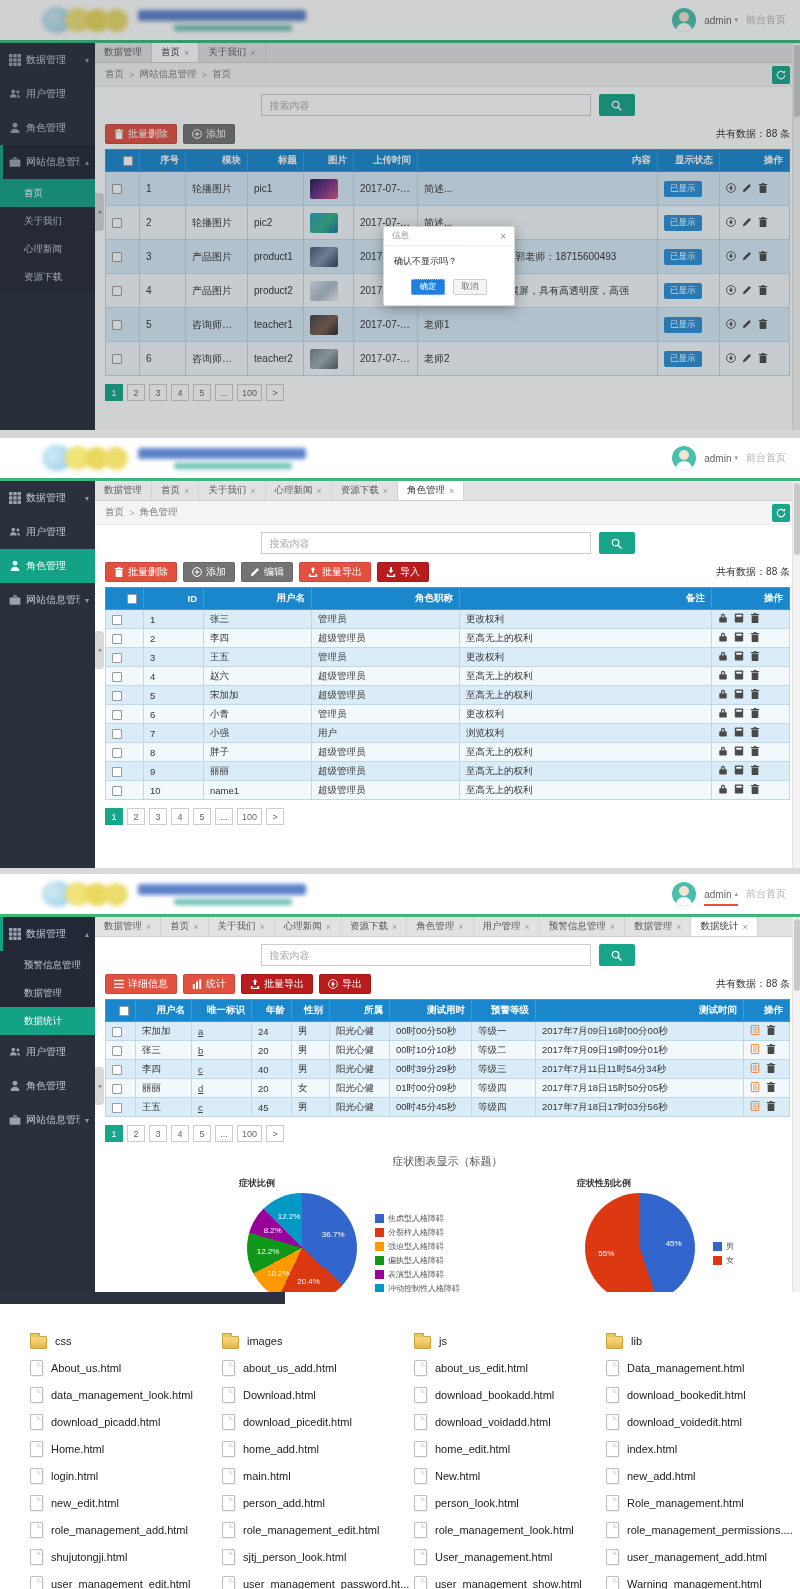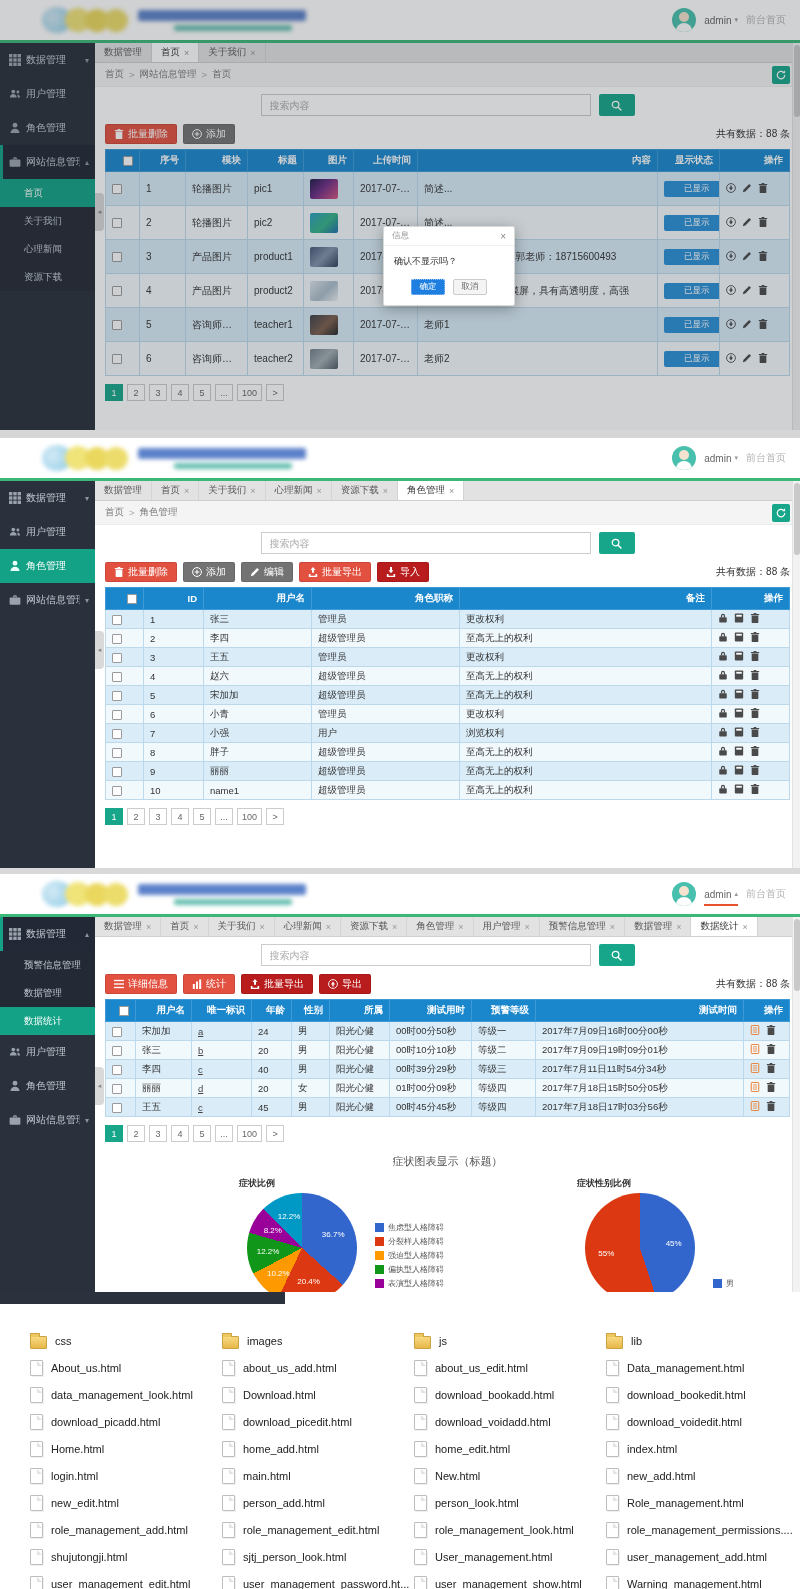--- a/index.html
+++ b/index.html
@@ -68,21 +68,21 @@
 .total{margin-left:auto;font-size:10px;color:#333}
 
 .tblwrap{padding:0 10px;flex:none}
 .tbl{width:100%;border-collapse:collapse;table-layout:fixed}
 .tbl th{background:#1a87cd;color:#fff;font-size:9.5px;font-weight:bold;text-align:right;padding:0 6px;height:22px;border:1px solid #3d9ad6}
 .tbl td{font-size:9.5px;color:#333;padding:0 6px;border:1px solid #bcd9ec;overflow:hidden;white-space:nowrap;text-overflow:ellipsis}
 .tbl.s0 td{height:34px;font-size:10px}
 .tbl.s1 td,.tbl.s2 td{height:19px}
 .rowA{background:#d9ecf8}.rowB{background:#f2f9fd}
 .chk{width:10px;height:10px;border:1px solid #9a9a9a;background:#fdfdfd;display:inline-block;border-radius:1px;vertical-align:middle;cursor:pointer}
-.badge{background:#2a8fd8;color:#fff;font-size:8.5px;padding:2px 20px;border-radius:2px;display:inline-block}
+.badge{background:#2a8fd8;color:#fff;font-size:8.5px;padding:2px 6px;border-radius:2px;display:inline-block}
 .ops{display:inline-flex;gap:6px;align-items:center;color:#4a4a4a}
 .ops .ic{width:10px;height:10px;cursor:pointer}
 .ops .warnic{color:#ea7f31}
 .thumb{width:28px;height:20px;border-radius:2px}
 .th-fireworks{background:linear-gradient(135deg,#1d1b4a,#6b2d85 45%,#d75480)}
 .th-seaside{background:linear-gradient(135deg,#2a9ec2,#35b287 55%,#1f6fae)}
 .th-city{background:linear-gradient(135deg,#46597a,#8294ac 50%,#2e3f5c)}
 .th-device{background:linear-gradient(135deg,#dde4ec,#a9bccb 55%,#eef2f6)}
 .th-portrait1{background:linear-gradient(135deg,#3a3f49,#7c5f4e 55%,#23262c)}
 .th-portrait2{background:linear-gradient(135deg,#70808c,#a3aeb5 50%,#4c5a64)}
@@ -106,21 +106,21 @@
 .mbtn.ok{background:#1e7fe0;color:#fff;border:1px dotted #9cc6f0}
 .mbtn.cancel{background:#f4f4f4;border:1px solid #ccc;color:#666}
 
 .ddmenu{position:absolute;top:41px;right:34px;width:78px;background:#fff;border:1px solid #e4e4e4;box-shadow:0 2px 8px rgba(0,0,0,.15);z-index:40}
 .dditem{height:27px;display:flex;align-items:center;padding-left:13px;font-size:9.5px;color:#555;border-bottom:1px solid #f3f3f3;cursor:pointer}
 .dditem:last-child{border-bottom:none}
 
 .charts{background:#fff;flex:1;min-height:0;overflow:hidden}
 .ch-title{text-align:center;font-size:11px;color:#555;padding:4px 0 8px}
 .ch-row{display:flex;padding-left:138px}
-.ch{position:relative;padding-top:16px;display:flex;align-items:flex-end}
+.ch{position:relative;padding-top:16px;display:flex;align-items:center}
 .ch:last-child{margin-left:auto;margin-right:66px}
 .ch .sub{position:absolute;top:0;left:6px;font-size:9px;font-weight:bold;color:#333}
 .pie{width:110px;height:110px;border-radius:50%;position:relative;flex:none;margin-left:14px}
 .plbl{position:absolute;font-size:8px;color:#fff;transform:translate(-50%,-50%);white-space:nowrap}
 .leg{display:flex;flex-direction:column;gap:3px;font-size:8px;color:#555;margin:10px 0 0 18px}
 .leg .li{display:flex;align-items:center;gap:4px;white-space:nowrap;cursor:pointer}
 .leg .sq{width:9px;height:9px;flex:none}
 
 .files{background:#fff;position:relative;padding:20px 0 0 30px;height:297px}
 .s4bar{position:absolute;top:0;left:0;width:285px;height:12px;background:#2b313d}

